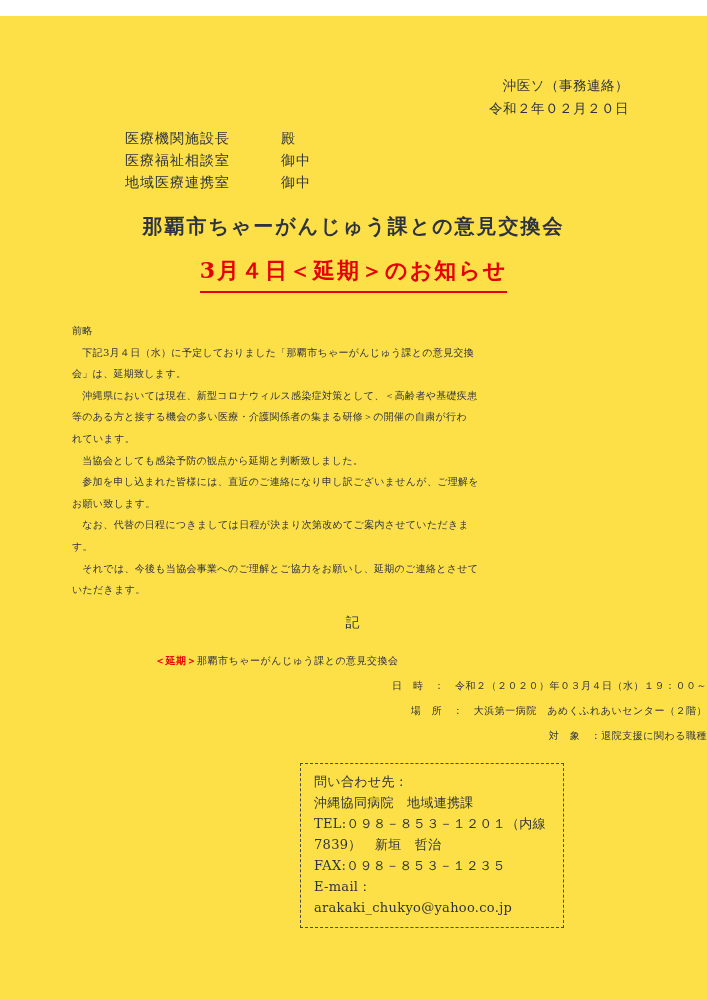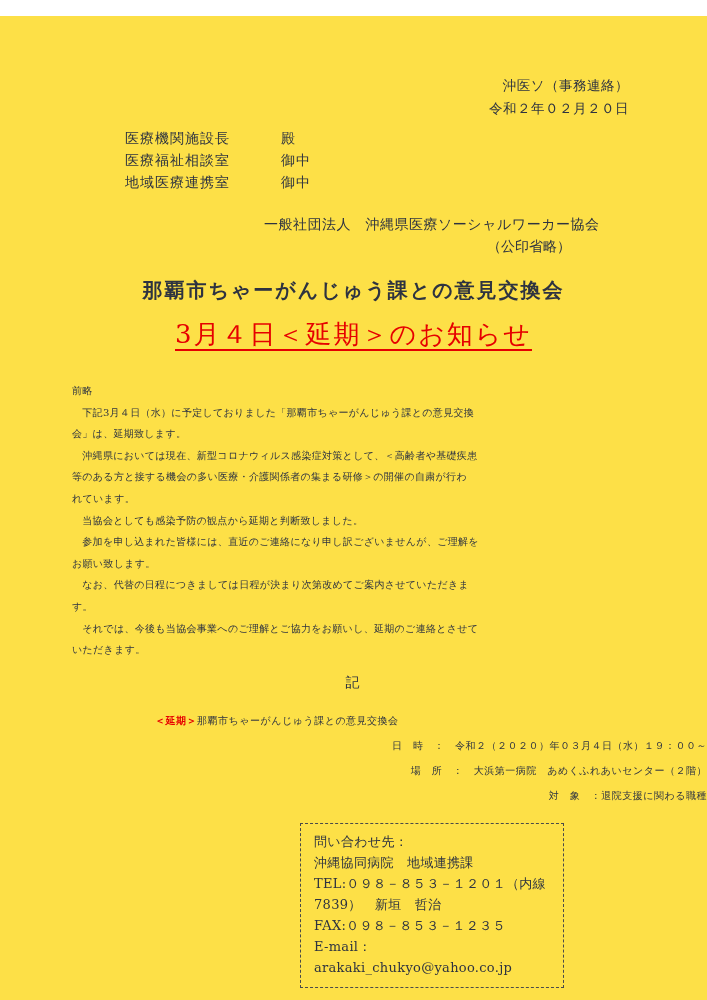--- a/index.html
+++ b/index.html
@@ -46,25 +46,25 @@
     text-align: center;
     font-size: 20px;
     font-weight: bold;
     letter-spacing: 2px;
     line-height: 28px;
   }
   .subtitle-wrap { margin-top: 15px; text-align: center; line-height: 30px; }
   .subtitle {
     display: inline-block;
     color: var(--accent-red);
-    font-size: 26px;
-    font-weight: normal;
+    font-size: 22px;
+    font-weight: bold;
     letter-spacing: 2px;
     border-bottom: 2px solid var(--accent-red);
-    padding-bottom: 0;
+    padding-bottom: 6px;
   }
   
   .body {
     margin: 27px 68px 0 72px;
     font-size: 10px;
     line-height: 21.6px;
     letter-spacing: 0.3px;
   }
   .body-line { white-space: pre-wrap; }
   
@@ -117,24 +117,20 @@
         <span class="recipient-name">医療福祉相談室</span>
         <span class="recipient-honorific">御中</span>
       </div>
 
       <div class="recipient-row">
         <span class="recipient-name">地域医療連携室</span>
         <span class="recipient-honorific">御中</span>
       </div>
     </div>
 
-  <div class="sender">
-    <div class="sender-org">一般社団法人　沖縄県医療ソーシャルワーカー協会</div>
-    <div class="sender-seal">（公印省略）</div>
-  </div>
 
   <div class="title">那覇市ちゃーがんじゅう課との意見交換会</div>
   <div class="subtitle-wrap">
     <span class="subtitle">3月４日＜延期＞のお知らせ</span>
   </div>
 
   <div class="body">
 
       <div class="body-line">前略</div>
 

